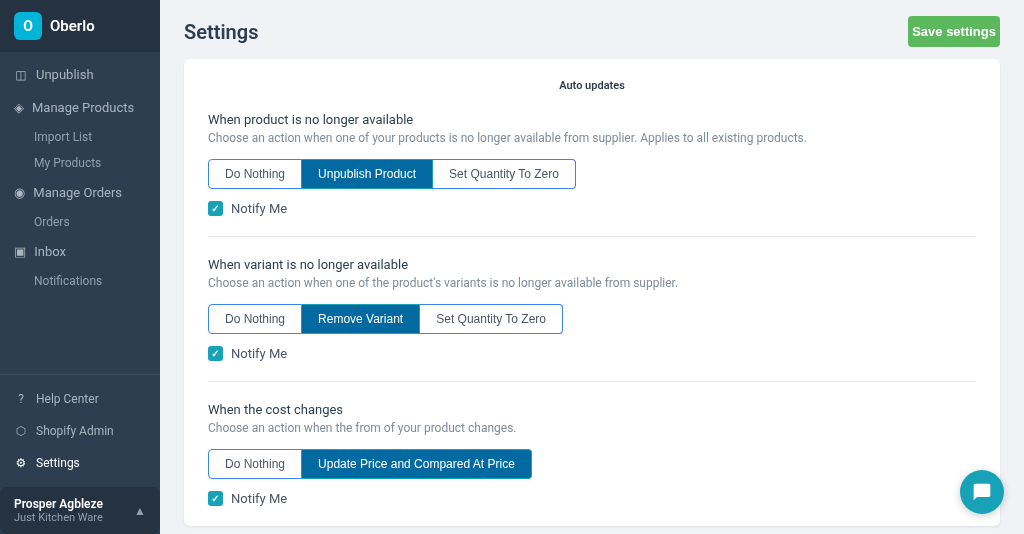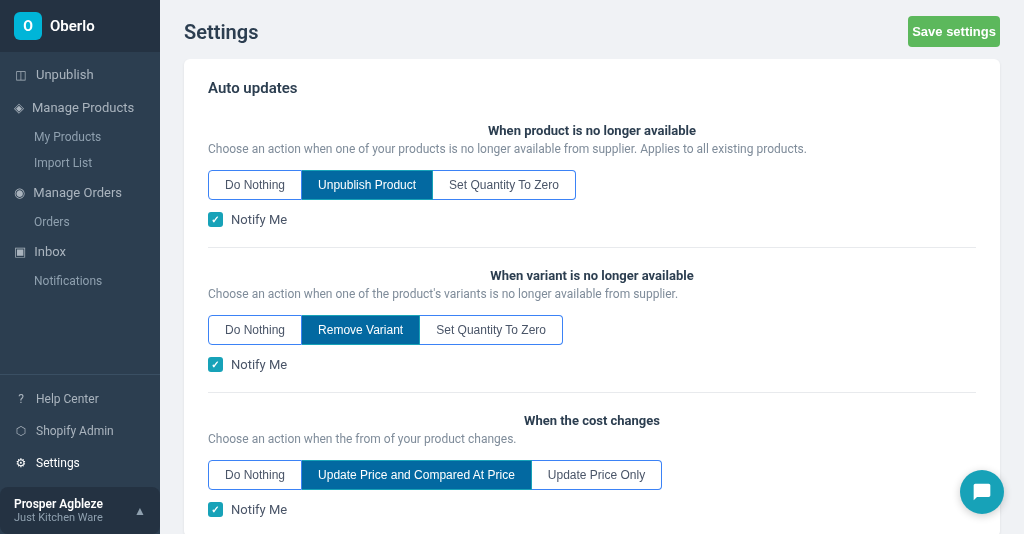--- a/index.html
+++ b/index.html
@@ -128,39 +128,38 @@
     }
 
     .card {
       background: white;
       border-radius: 6px;
       padding: 20px 24px;
       box-shadow: 0 1px 3px rgba(0,0,0,0.08);
     }
 
     .card-title {
-      font-size: 15px;
+      font-size: 11px;
       font-weight: 600;
       color: #2c3e50;
-      margin-bottom: 6px;
+      text-align: center;
     }
 
     .section {
       padding: 20px 0;
       border-bottom: 1px solid #e8eaed;
     }
     .section:last-child { border-bottom: none; padding-bottom: 0; }
     .section:first-child { padding-top: 0; }
 
     .section-title {
       font-size: 13px;
-      font-weight: 700;
+      font-weight: 400;
       color: #2c3e50;
       margin-bottom: 4px;
-      text-align: center;
     }
     .section-desc {
       font-size: 12px;
       color: #7f8c9a;
       margin-bottom: 14px;
     }
 
     .btn-group {
       display: flex;
       gap: 0;
@@ -240,24 +239,24 @@
     <div class="nav-item">
       <span class="nav-icon">◫</span>
       <span>Unpublish</span>
     </div>
 
     <div class="nav-section-header">
       <span class="nav-icon">◈</span>
       <span>Manage Products</span>
     </div>
     <div class="nav-sub-item">
+      <span>Import List</span>
+    </div>
+    <div class="nav-sub-item">
       <span>My Products</span>
-    </div>
-    <div class="nav-sub-item">
-      <span>Import List</span>
     </div>
 
     <div class="nav-section-header">
       <span class="nav-icon">◉</span>
       <span>Manage Orders</span>
     </div>
     <div class="nav-sub-item">
       <span>Orders</span>
     </div>
 
@@ -331,21 +330,20 @@
           <span>Notify Me</span>
         </div>
       </div>
 
       <div class="section">
         <div class="section-title">When the cost changes</div>
         <div class="section-desc">Choose an action when the from of your product changes.</div>
         <div class="btn-group">
           <button class="btn-option">Do Nothing</button>
           <button class="btn-option active">Update Price and Compared At Price</button>
-          <button class="btn-option">Update Price Only</button>
         </div>
         <div class="notify-row">
           <div class="checkbox-custom"></div>
           <span>Notify Me</span>
         </div>
       </div>
 
     </div>
   </div>
 </div>

